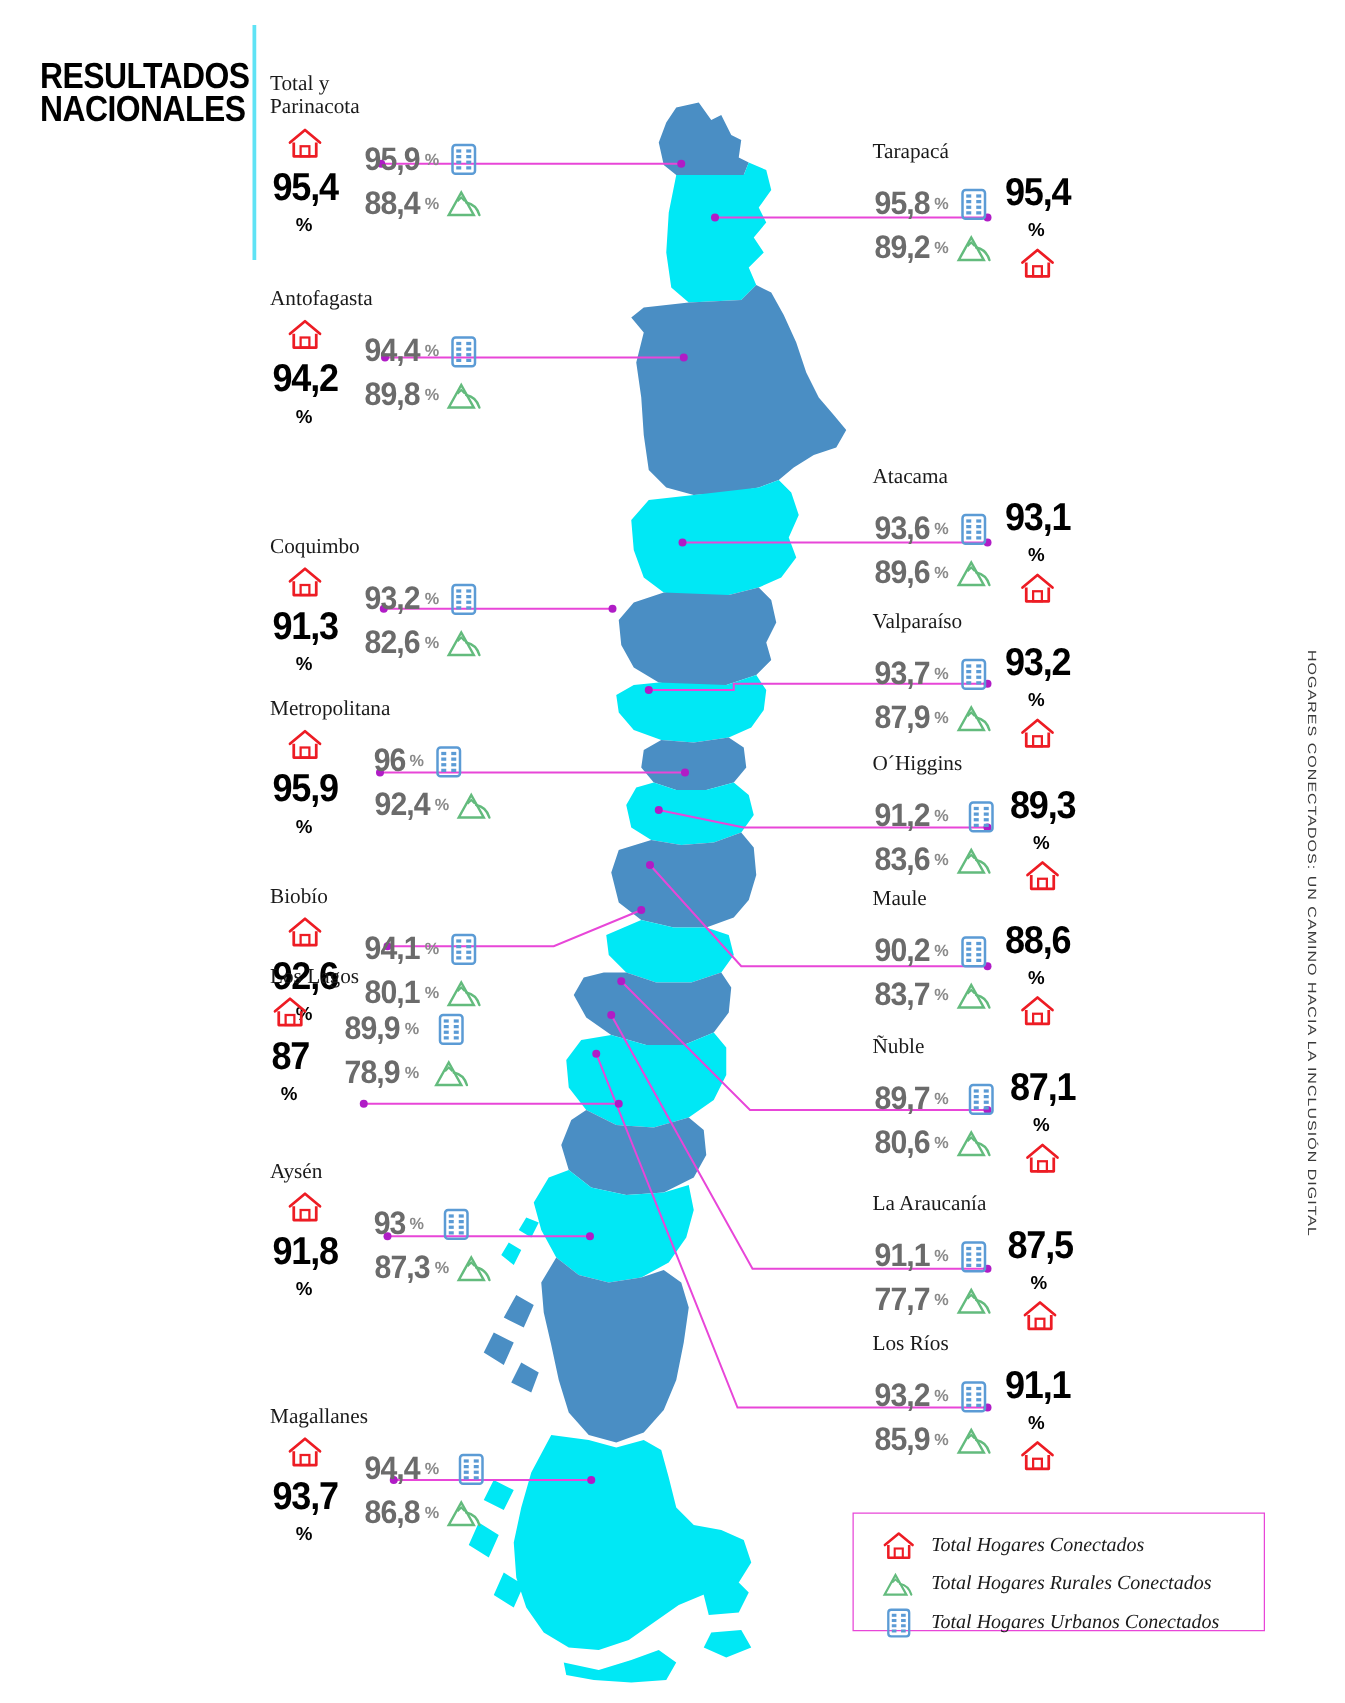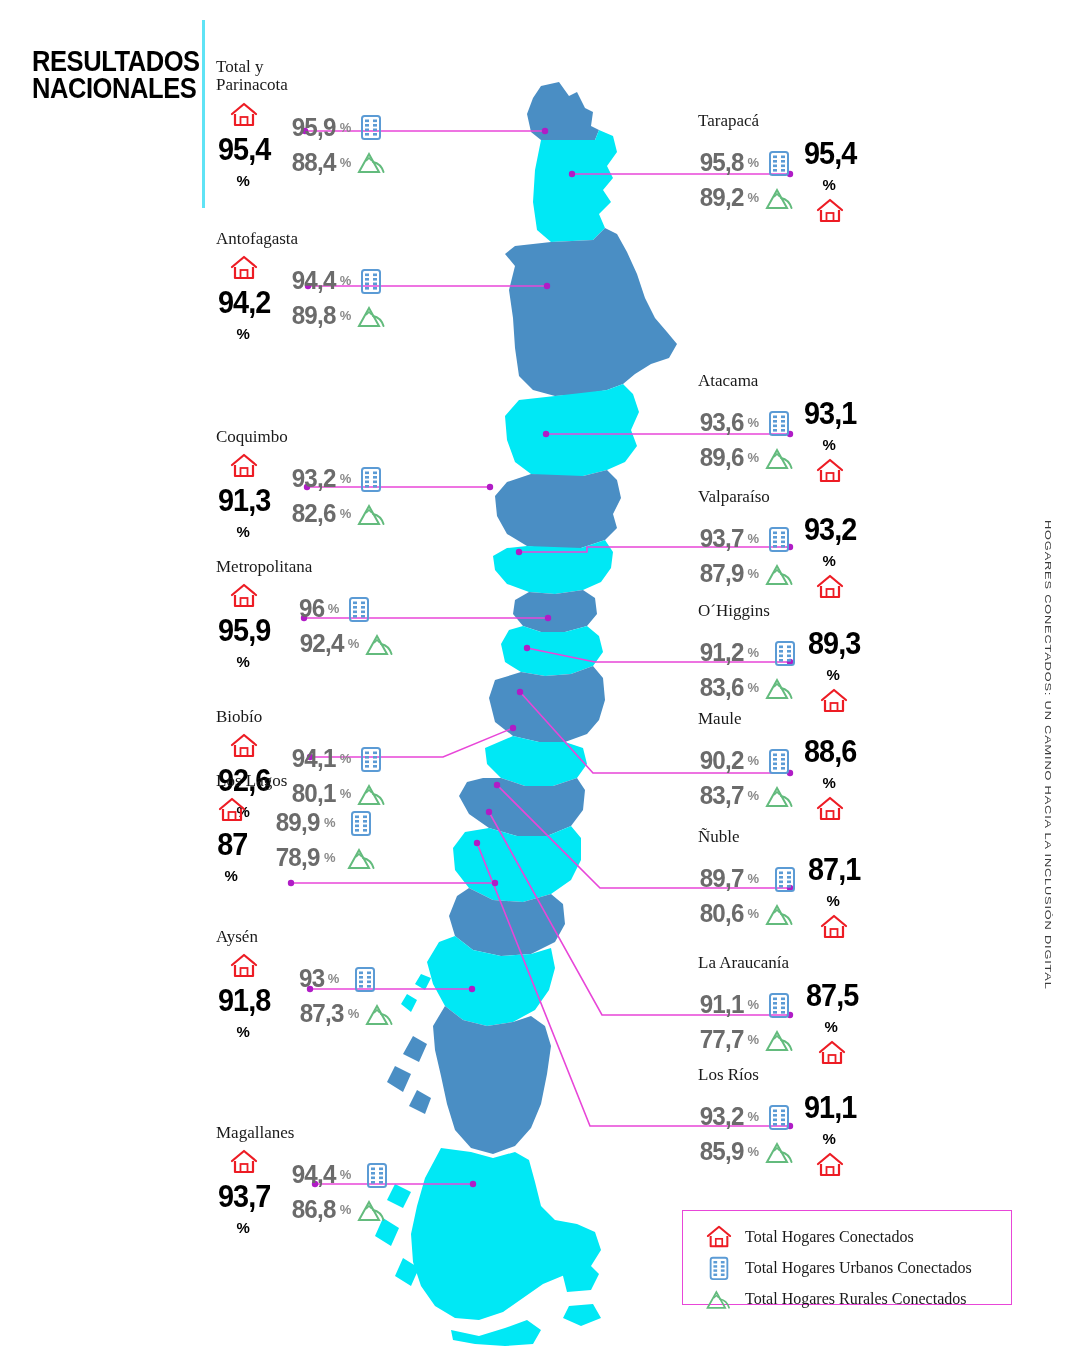--- a/index.html
+++ b/index.html
@@ -56,21 +56,21 @@
   .ur .pcs{font-family:"Liberation Sans", sans-serif;font-weight:bold;
            font-size:13px;color:#8a8a8a;margin-left:-3px;}
 
   .ico{display:inline-block;line-height:0;}
   .ico svg{display:block;}
 
   
   #legend{position:absolute;left:682px;top:1210px;width:330px;height:95px;
           border:1.5px solid #e846d8;box-sizing:border-box;
           padding:13px 0 0 22px;background:#fff;}
-  #legend .lrow{display:flex;align-items:center;gap:12px;margin-bottom:6px;}
+  #legend .lrow{display:flex;align-items:center;gap:12px;margin-bottom:6px;font-style:italic;}
   #legend .ltxt{font-family:"Liberation Serif", serif;font-size:16px;color:#1a1a1a;}
 
   
   #credit{position:absolute;left:1043px;top:520px;
           font-family:"Liberation Sans", sans-serif;
           font-size:9.5px;letter-spacing:0.6px;color:#3a3a3a;
           writing-mode:vertical-rl;white-space:nowrap;
           transform:scaleY(1.35);transform-origin:top left;}
 </style>
 </head>
@@ -993,41 +993,41 @@
         <svg width="28" height="25" viewBox="0 0 30 27">
           <path d="M3 13 L15 3 L27 13" fill="none" stroke="#ed1c24" stroke-width="2.2" stroke-linecap="round" stroke-linejoin="round"></path>
           <path d="M6 13 V24 H24 V13" fill="none" stroke="#ed1c24" stroke-width="2.2" stroke-linejoin="round"></path>
           <rect x="11.5" y="16" width="7" height="8" fill="none" stroke="#ed1c24" stroke-width="1.8"></rect>
         </svg>
       </span>
     <span class="ltxt">Total Hogares Conectados</span>
   </div>
   <div class="lrow">
     <span class="ico">
+        <svg width="28" height="24" viewBox="0 0 32 26">
+          <path d="M3 23 L13 5 L23 23 Z" fill="none" stroke="#63bb7d" stroke-width="2"></path>
+          <path d="M17 13 C22 14 26 18 27.5 23" fill="none" stroke="#63bb7d" stroke-width="2" stroke-linecap="round"></path>
+          <path d="M10 12 L13 9 L16 12" fill="none" stroke="#63bb7d" stroke-width="1.6"></path>
+        </svg>
+      </span>
+    <span class="ltxt">Total Hogares Rurales Conectados</span>
+  </div>
+  <div class="lrow">
+    <span class="ico">
         <svg width="28" height="26" viewBox="0 0 30 28">
           <rect x="6" y="3" width="18" height="23" rx="2.5" fill="none" stroke="#5b9bd5" stroke-width="2"></rect>
           <g fill="#5b9bd5">
             <rect x="9" y="6.5" width="4" height="2.6"></rect>
             <rect x="17" y="6.5" width="4" height="2.6"></rect>
             <rect x="9" y="11" width="4" height="2.6"></rect>
             <rect x="17" y="11" width="4" height="2.6"></rect>
             <rect x="9" y="15.5" width="4" height="2.6"></rect>
             <rect x="17" y="15.5" width="4" height="2.6"></rect>
             <rect x="9" y="20" width="4" height="2.6"></rect>
             <rect x="17" y="20" width="4" height="2.6"></rect>
           </g>
         </svg>
       </span>
     <span class="ltxt">Total Hogares Urbanos Conectados</span>
   </div>
-  <div class="lrow">
-    <span class="ico">
-        <svg width="28" height="24" viewBox="0 0 32 26">
-          <path d="M3 23 L13 5 L23 23 Z" fill="none" stroke="#63bb7d" stroke-width="2"></path>
-          <path d="M17 13 C22 14 26 18 27.5 23" fill="none" stroke="#63bb7d" stroke-width="2" stroke-linecap="round"></path>
-          <path d="M10 12 L13 9 L16 12" fill="none" stroke="#63bb7d" stroke-width="1.6"></path>
-        </svg>
-      </span>
-    <span class="ltxt">Total Hogares Rurales Conectados</span>
-  </div>
 </div>
 
 <div id="credit">HOGARES CONECTADOS: UN CAMINO HACIA LA INCLUSIÓN DIGITAL</div>
 
 </body></html>

